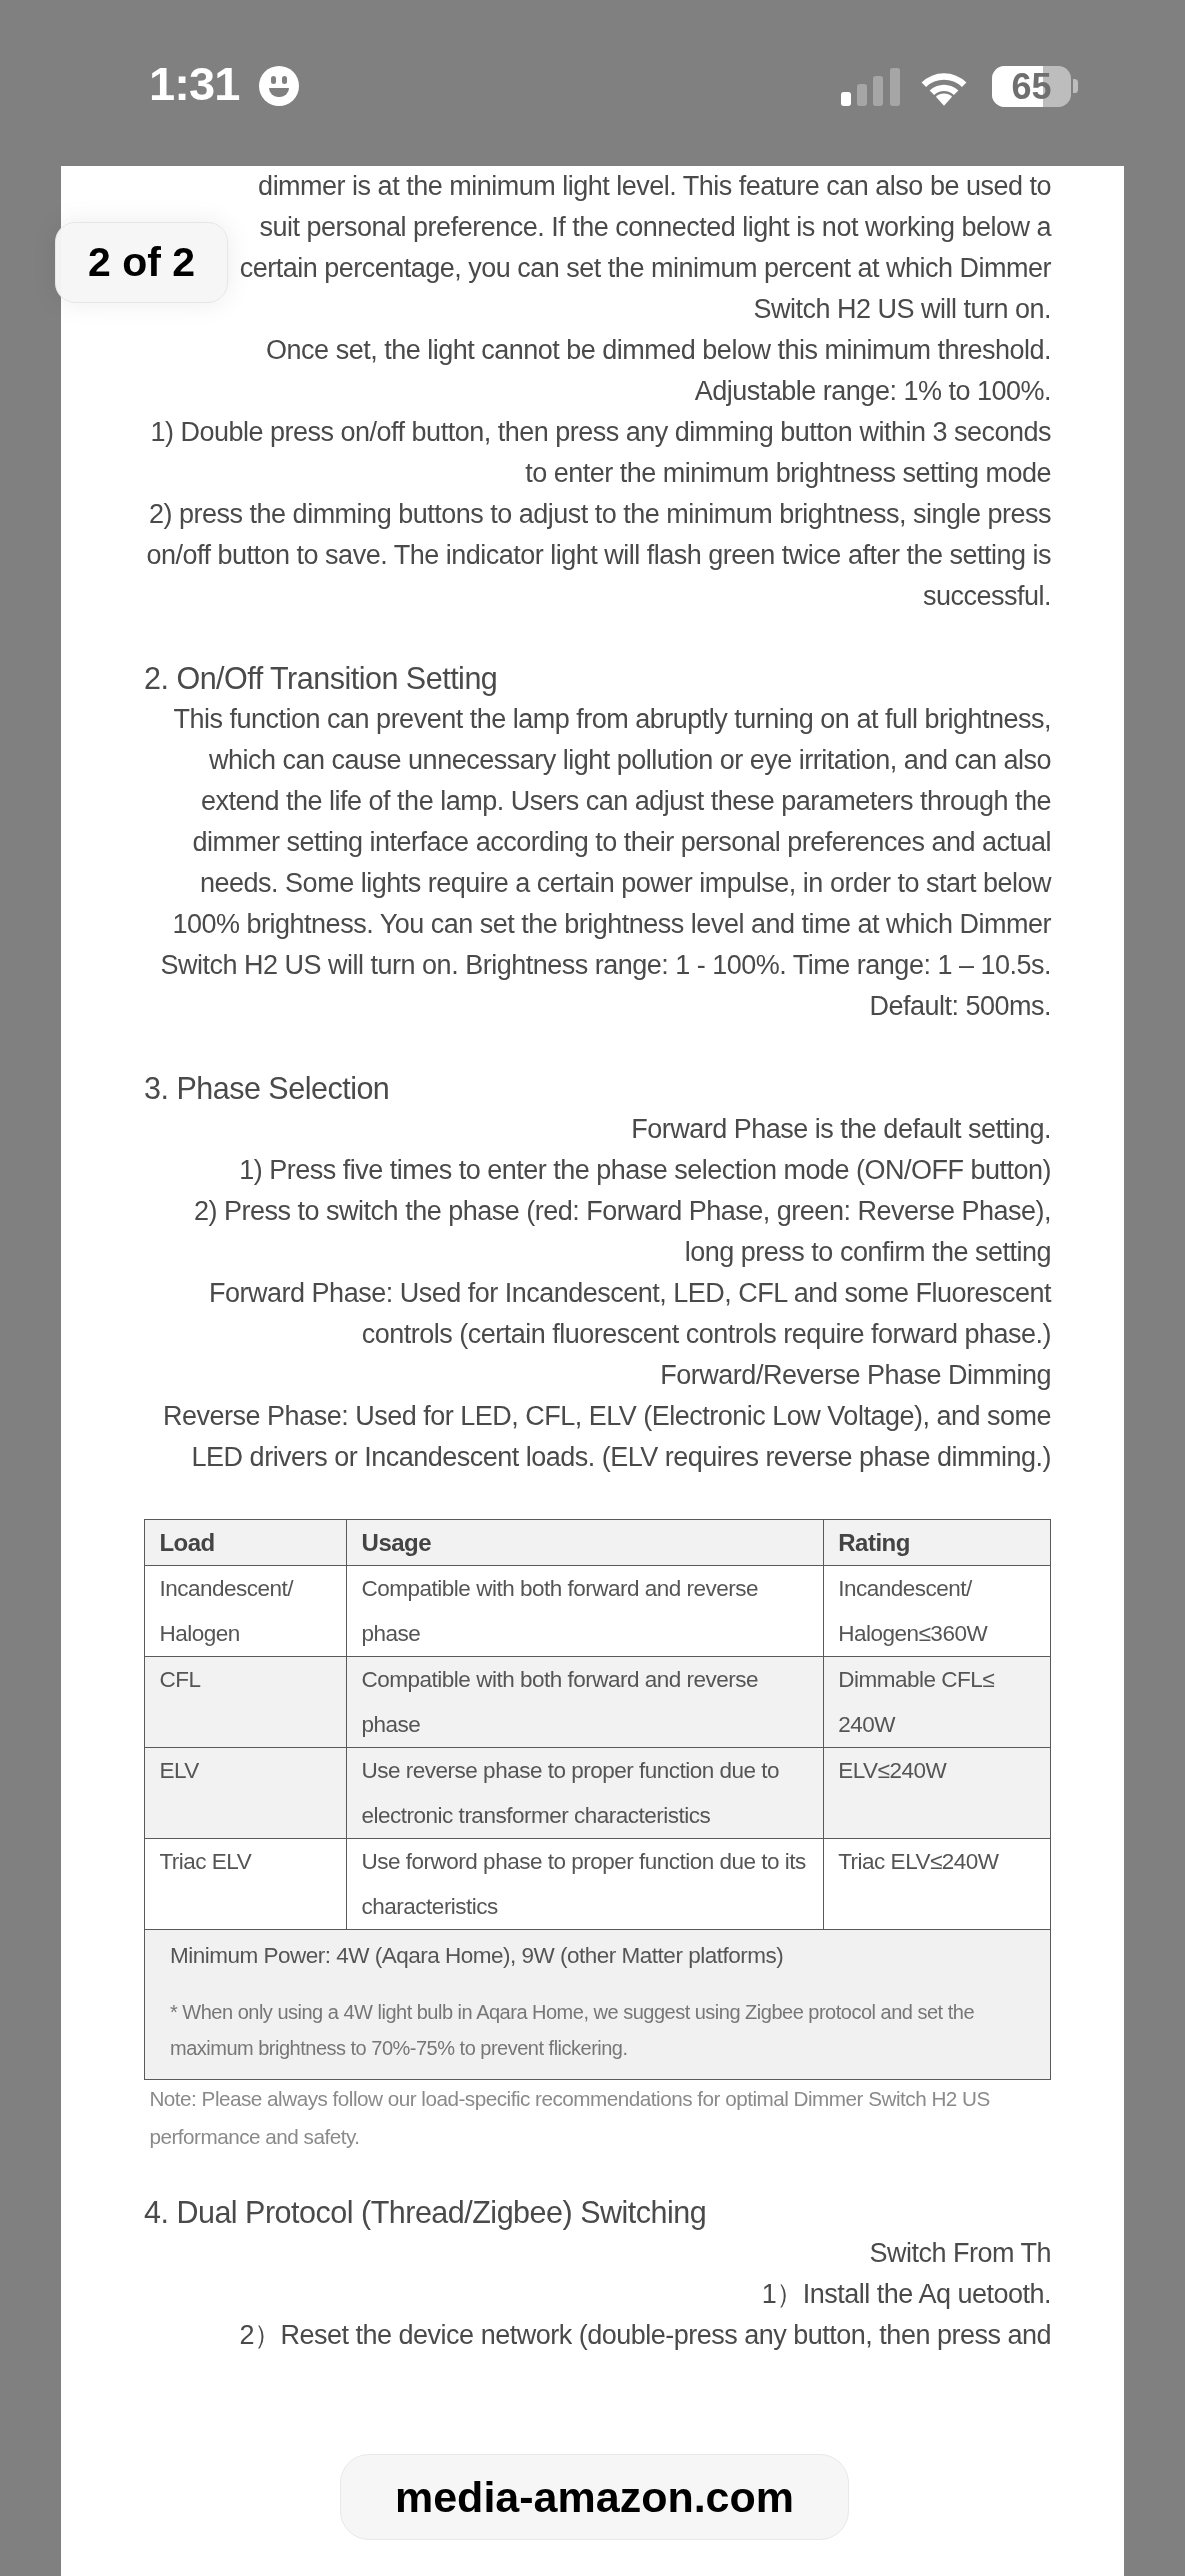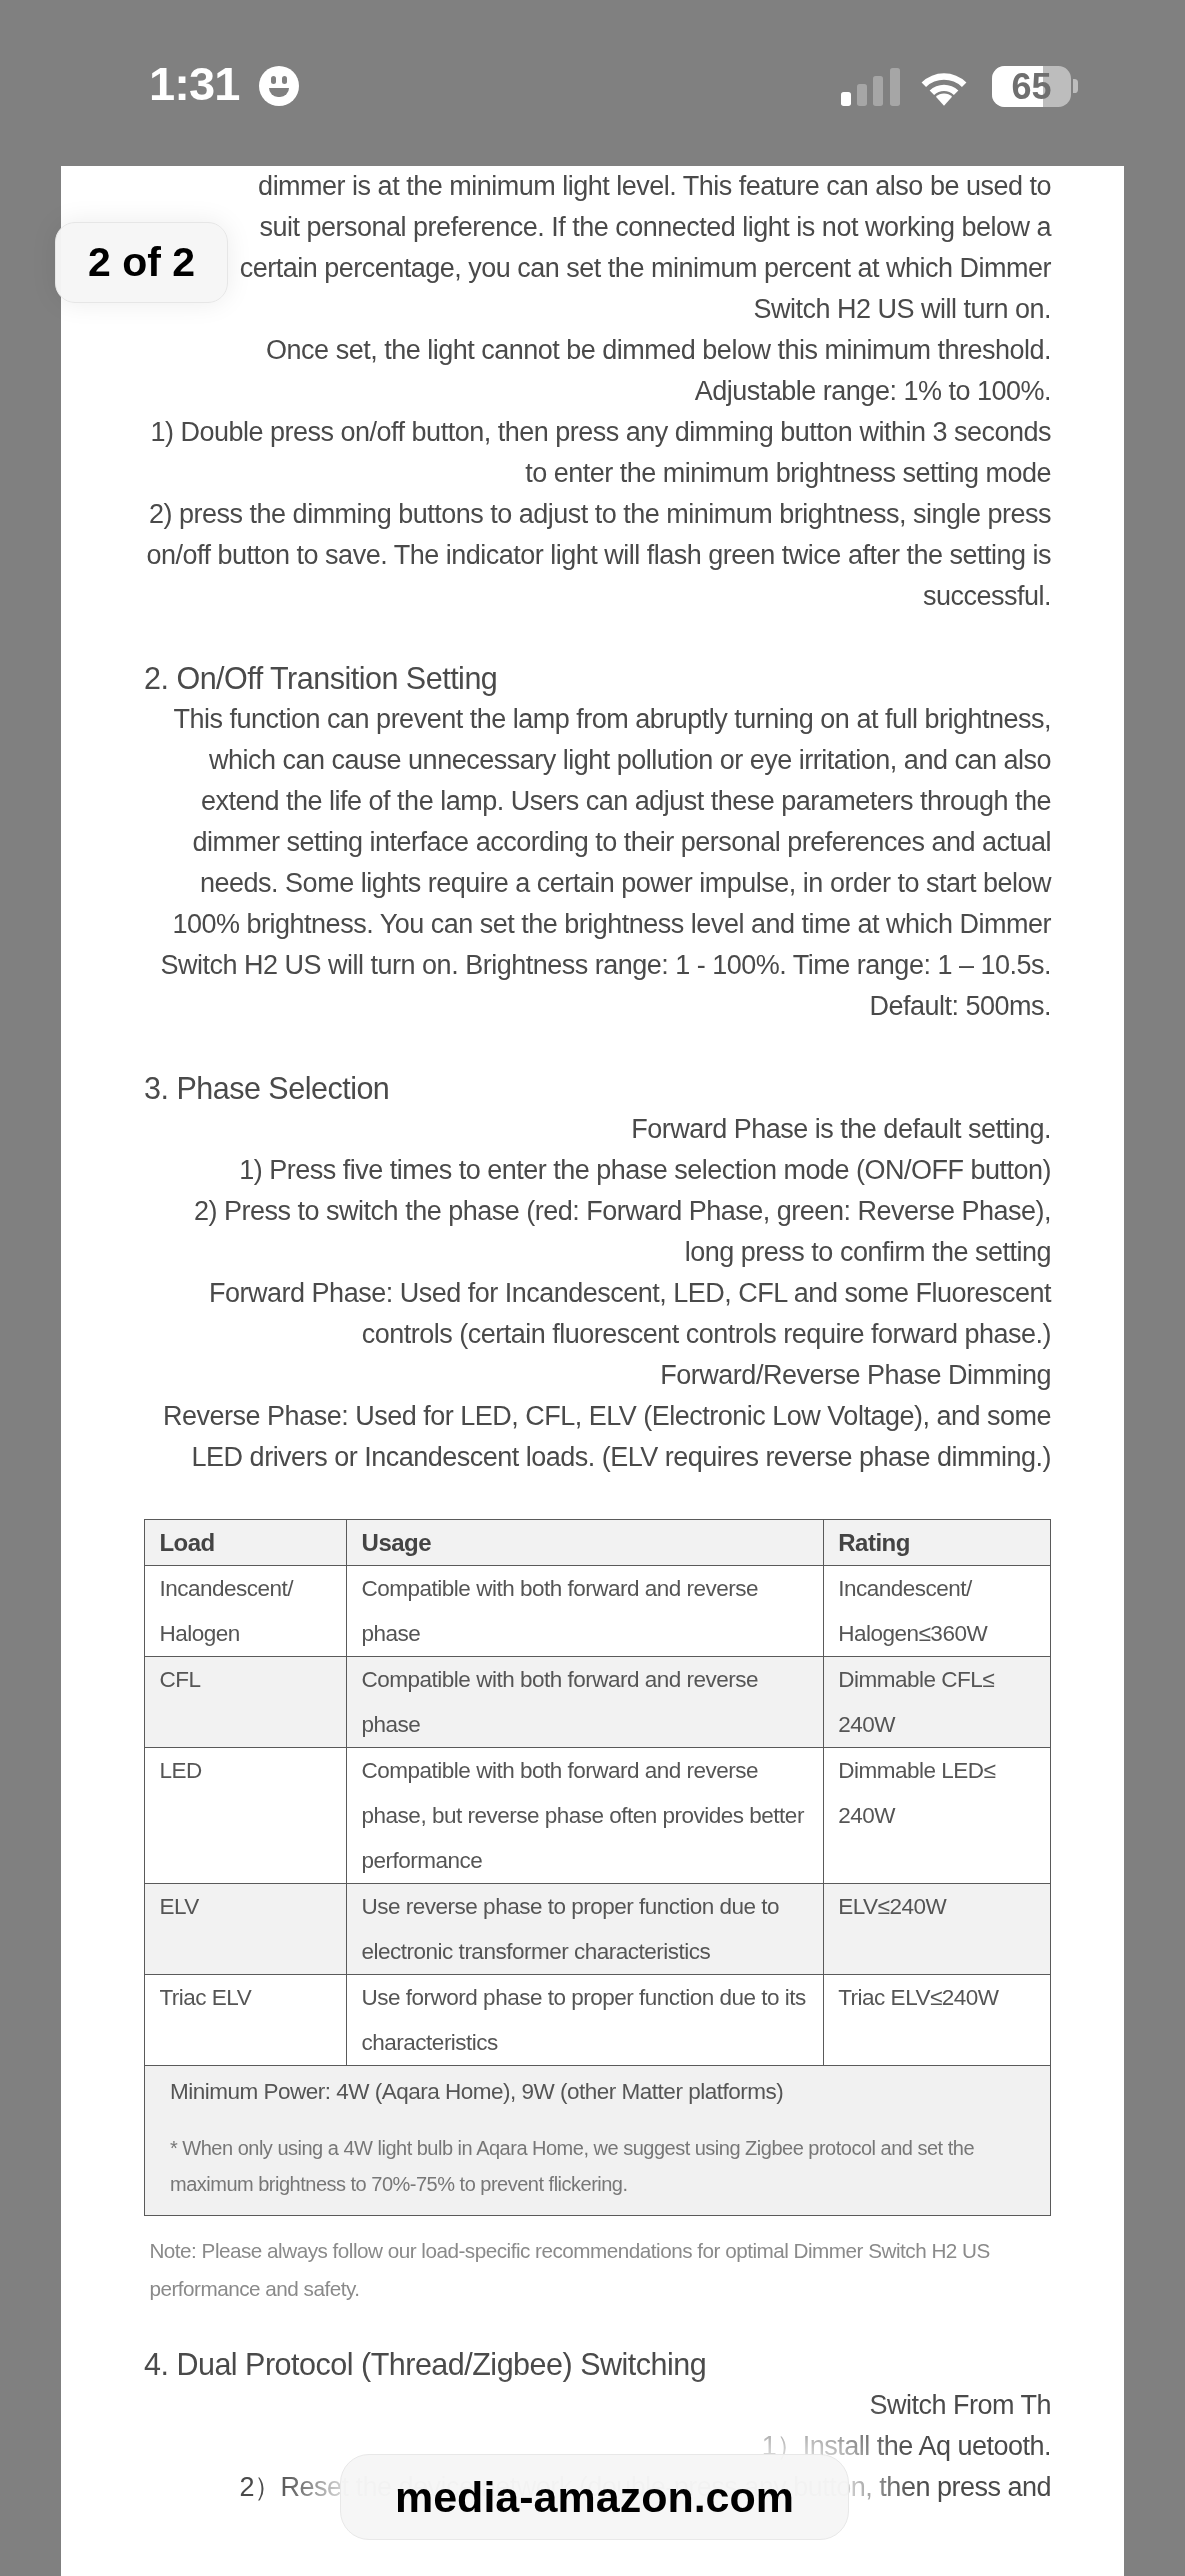--- a/index.html
+++ b/index.html
@@ -59,21 +59,21 @@
     font-size: 22.5px; line-height: 45px; color: #555;
   }
   .tbl th, .tbl td { border: 1.8px solid #5a5a5a; vertical-align: top; text-align: left; padding: 0 10.8px 0 14.4px; }
   .tbl th { font-weight: bold; color: #444; font-size: 24px; line-height: 45px; background: #f2f2f2; }
   .tbl tr.alt td { background: #f2f2f2; }
   .tbl td.c1 { width: 176px; }
   .tbl td.c3 { width: 201px; }
   .tbl td.foot { background: #f1f1f1; padding: 9px 25px 12.6px 25px; }
   .foot-main { font-size: 22.5px; line-height: 34px; color: #555; }
   .foot-note { font-size: 20px; line-height: 36px; color: #777; margin-top: 21px; }
-  .note { margin-top: 16px; font-size: 20.7px; line-height: 38px; color: #8a8a8a; padding-left: 5.4px; }
+  .note { font-size: 20.7px; line-height: 38px; color: #8a8a8a; padding-left: 5.4px; }
   .sec4 { margin-top: 36px; }
 
   .page-badge {
     position: absolute; left: 55px; top: 222px; width: 171px; height: 79px;
     border-radius: 20px; background: rgba(246,246,246,0.97);
     box-shadow: 0 0 27px rgba(0,0,0,0.08); border: 0.9px solid #e6e6e6;
     font-family: "Liberation Sans", sans-serif; font-weight: bold; font-size: 41px;
     color: #000; text-align: center; line-height: 79px;
   }
   .url-pill {
@@ -154,25 +154,20 @@
         <tr>
           <td class="c1">Incandescent/ Halogen</td>
           <td>Compatible with both forward and reverse phase</td>
           <td class="c3">Incandescent/ Halogen≤360W</td>
         </tr>
         <tr class="alt">
           <td class="c1">CFL</td>
           <td>Compatible with both forward and reverse phase</td>
           <td class="c3">Dimmable CFL≤ 240W</td>
         </tr>
-        <tr>
-          <td class="c1">LED</td>
-          <td>Compatible with both forward and reverse phase, but reverse phase often provides better performance</td>
-          <td class="c3">Dimmable LED≤ 240W</td>
-        </tr>
         <tr class="alt">
           <td class="c1">ELV</td>
           <td>Use reverse phase to proper function due to electronic transformer characteristics</td>
           <td class="c3">ELV≤240W</td>
         </tr>
         <tr>
           <td class="c1">Triac ELV</td>
           <td>Use forword phase to proper function due to its characteristics</td>
           <td class="c3">Triac ELV≤240W</td>
         </tr>

